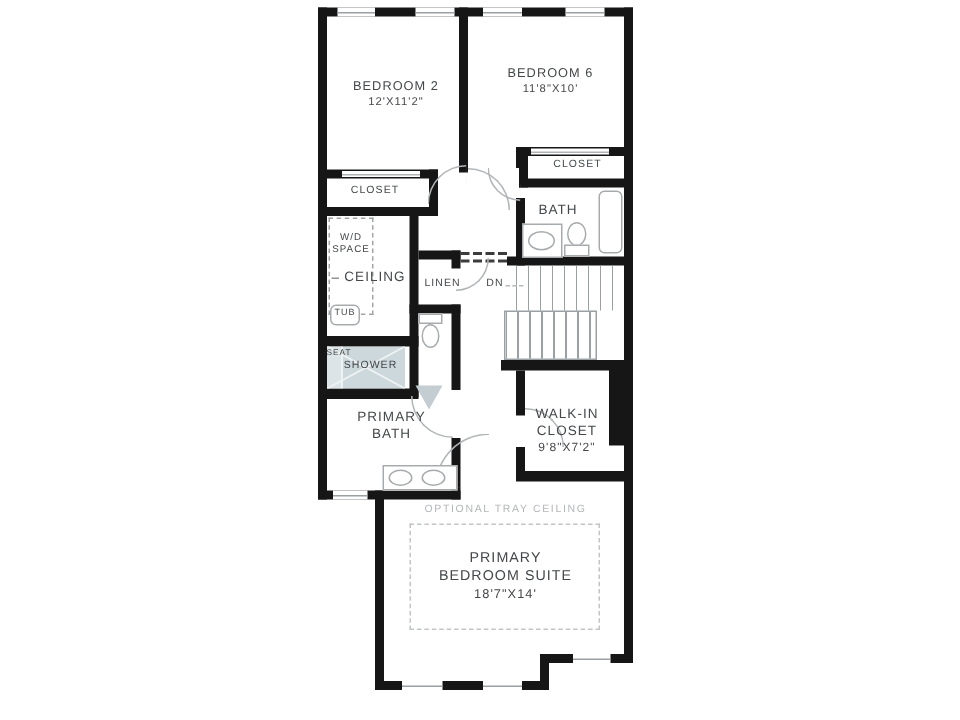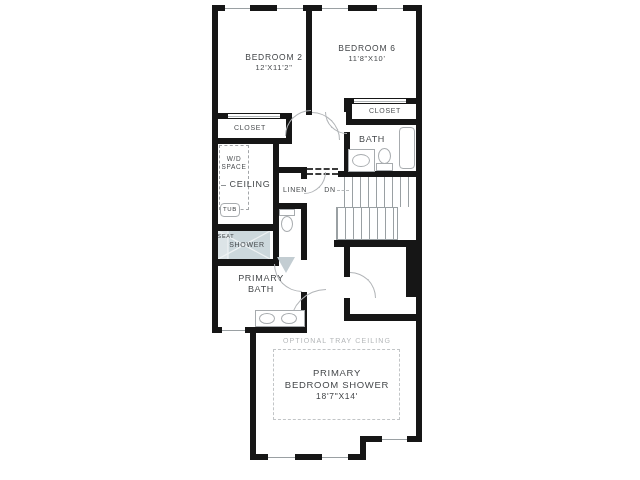--- a/index.html
+++ b/index.html
@@ -121,21 +121,21 @@
   </div>
 
   <div class="fx" style="left:255px;top:310px;width:50px;height:17px"></div>
   <div class="fx ell" style="left:259px;top:313px;width:16px;height:11px"></div>
   <div class="fx ell" style="left:281px;top:313px;width:16px;height:11px"></div>
 
   <div class="dash-gray" style="left:273px;top:349px;width:127px;height:71px;border-color:#c2c5c7"></div>
 
   <div class="leader" style="left:221px;top:185px;width:5px;height:0;border-color:#8f9396"></div>
 
-  <div class="lbl" style="left:274px;top:62px;font-size:8.5px">
+  <div class="lbl" style="left:264px;top:62px;font-size:8.5px">
     <div>BEDROOM 2</div>
     <div style="font-size:7.5px">12'X11'2"</div>
   </div>
   <div class="lbl" style="left:367px;top:53px;font-size:8.5px">
     <div>BEDROOM 6</div>
     <div style="font-size:7.5px">11'8"X10'</div>
   </div>
   <div class="lbl" style="left:250px;top:128px;font-size:7px">CLOSET</div>
   <div class="lbl" style="left:385px;top:111px;font-size:7px">CLOSET</div>
   <div class="lbl" style="left:372px;top:140px;font-size:9px">BATH</div>
@@ -146,20 +146,25 @@
   <div class="lbl" style="left:250px;top:185px;font-size:9px">CEILING</div>
   <div class="lbl" style="left:295px;top:190px;font-size:7px">LINEN</div>
   <div class="lbl" style="left:330px;top:190px;font-size:7px">DN</div>
   <div class="lbl" style="left:230px;top:210px;font-size:6px">TUB</div>
   <div class="lbl" style="left:226px;top:236px;font-size:5.5px">SEAT</div>
   <div class="lbl" style="left:247px;top:245px;font-size:7px">SHOWER</div>
   <div class="lbl" style="left:261px;top:284px;font-size:9px">
     <div>PRIMARY</div>
     <div>BATH</div>
   </div>
+  <div class="lbl" style="left:378px;top:287px;font-size:9px">
+    <div>WALK-IN</div>
+    <div>CLOSET</div>
+    <div style="font-size:8px">9'8"X7'2"</div>
+  </div>
   <div class="lbl muted" style="left:337px;top:341px;font-size:7px;letter-spacing:1.1px">OPTIONAL TRAY CEILING</div>
   <div class="lbl" style="left:337px;top:384px;font-size:9.5px">
     <div>PRIMARY</div>
-    <div>BEDROOM SHOWER</div>
+    <div>BEDROOM SUITE</div>
     <div style="font-size:8.5px">18'7"X14'</div>
   </div>
 
 </div>
 
 </body></html>

